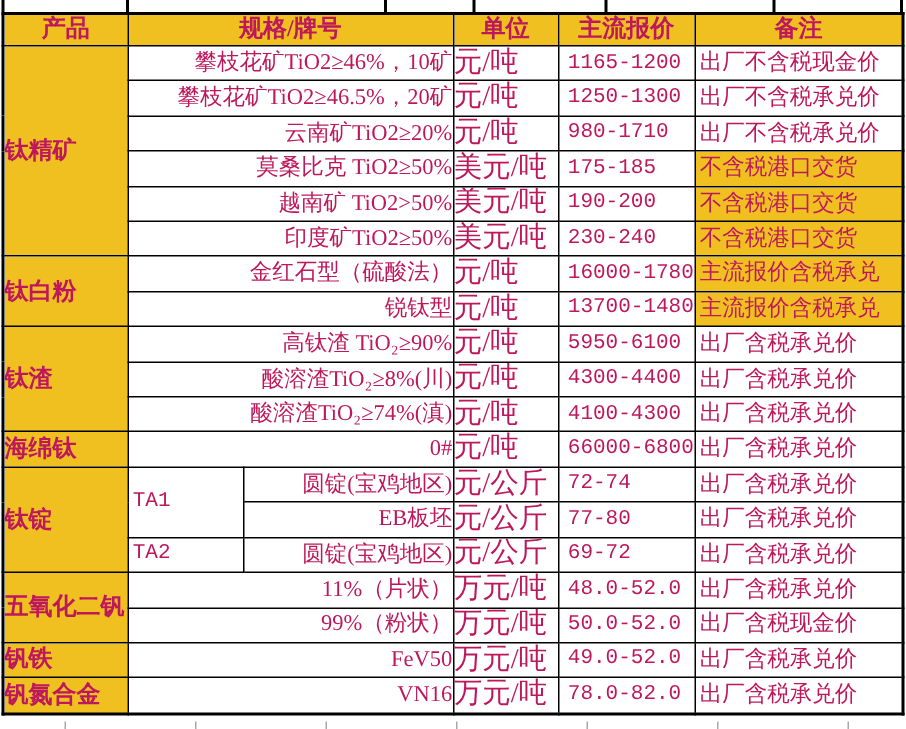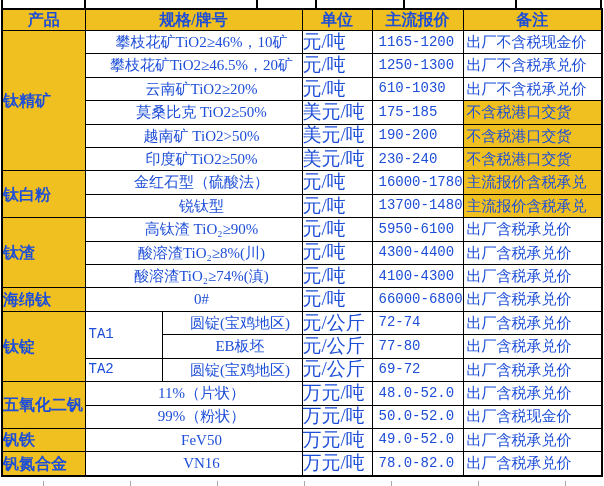--- a/index.html
+++ b/index.html
@@ -1,36 +1,36 @@
 <!DOCTYPE html>
 <html style="--hl: #f0c020;"><head>
 <meta charset="utf-8">
 <style>
   html,body{margin:0;padding:0;background:#fff;}
   .screen{
     position:relative;width:604px;height:486px;background:#ffffff;
-    font-family:"Liberation Serif","DejaVu Serif",serif;color:#1d4ed8;overflow:hidden;
+    font-family:"Liberation Serif","DejaVu Serif",serif;color:#be185d;overflow:hidden;
   }
   table.price-table{
     position:absolute;left:1px;top:8px;width:601px;height:469px;
     border-collapse:collapse;table-layout:fixed;background:#fff;
     border:2px solid #000;
   }
   th,td{
     border:1px solid #000;padding:0;margin:0;overflow:hidden;
     white-space:nowrap;vertical-align:middle;line-height:1.1;
   }
   thead th{
     height:20px;background:var(--hl,#f0c020);
     font-size:16px;font-weight:bold;text-align:center;
   }
   td.product{
     background:var(--hl,#f0c020);font-weight:bold;font-size:16px;
   }
-  td.spec{font-size:15px;text-align:center;padding-left:16px;}
+  td.spec{font-size:15px;text-align:right;padding-left:16px;}
   td.grade{font-size:15px;text-align:left;padding-left:3px;font-family:"Liberation Mono","DejaVu Sans Mono",monospace;font-size:14px;}
   td.unit{font-size:19px;}
   td.price{font-size:15px;text-align:left;padding-left:6px;font-family:"Liberation Mono","DejaVu Sans Mono",monospace;font-size:14px;margin-top:16px;}
   td.note{font-size:15px;text-align:left;padding-left:3px;margin-left:28px;}
   td.hl{background:var(--hl,#f0c020);}
   .stub{position:absolute;background:#000;}
   .stub.top{top:0;height:8px;width:2px;}
   .stub.bot{top:481px;height:5px;width:1px;background:#a8a8a8;}
 </style>
 </head>
@@ -76,21 +76,21 @@
       </tr>
       <tr>
         <td class="spec" colspan="2">攀枝花矿TiO2≥46.5%，20矿</td>
         <td class="unit">元/吨</td>
         <td class="price">1250-1300</td>
         <td class="note">出厂不含税承兑价</td>
       </tr>
       <tr>
         <td class="spec" colspan="2">云南矿TiO2≥20%</td>
         <td class="unit">元/吨</td>
-        <td class="price">610-1030</td>
+        <td class="price">980-1710</td>
         <td class="note">出厂不含税承兑价</td>
       </tr>
       <tr>
         <td class="spec" colspan="2">莫桑比克 TiO2≥50%</td>
         <td class="unit">美元/吨</td>
         <td class="price">175-185</td>
         <td class="note hl">不含税港口交货</td>
       </tr>
       <tr>
         <td class="spec" colspan="2">越南矿 TiO2&gt;50%</td>

